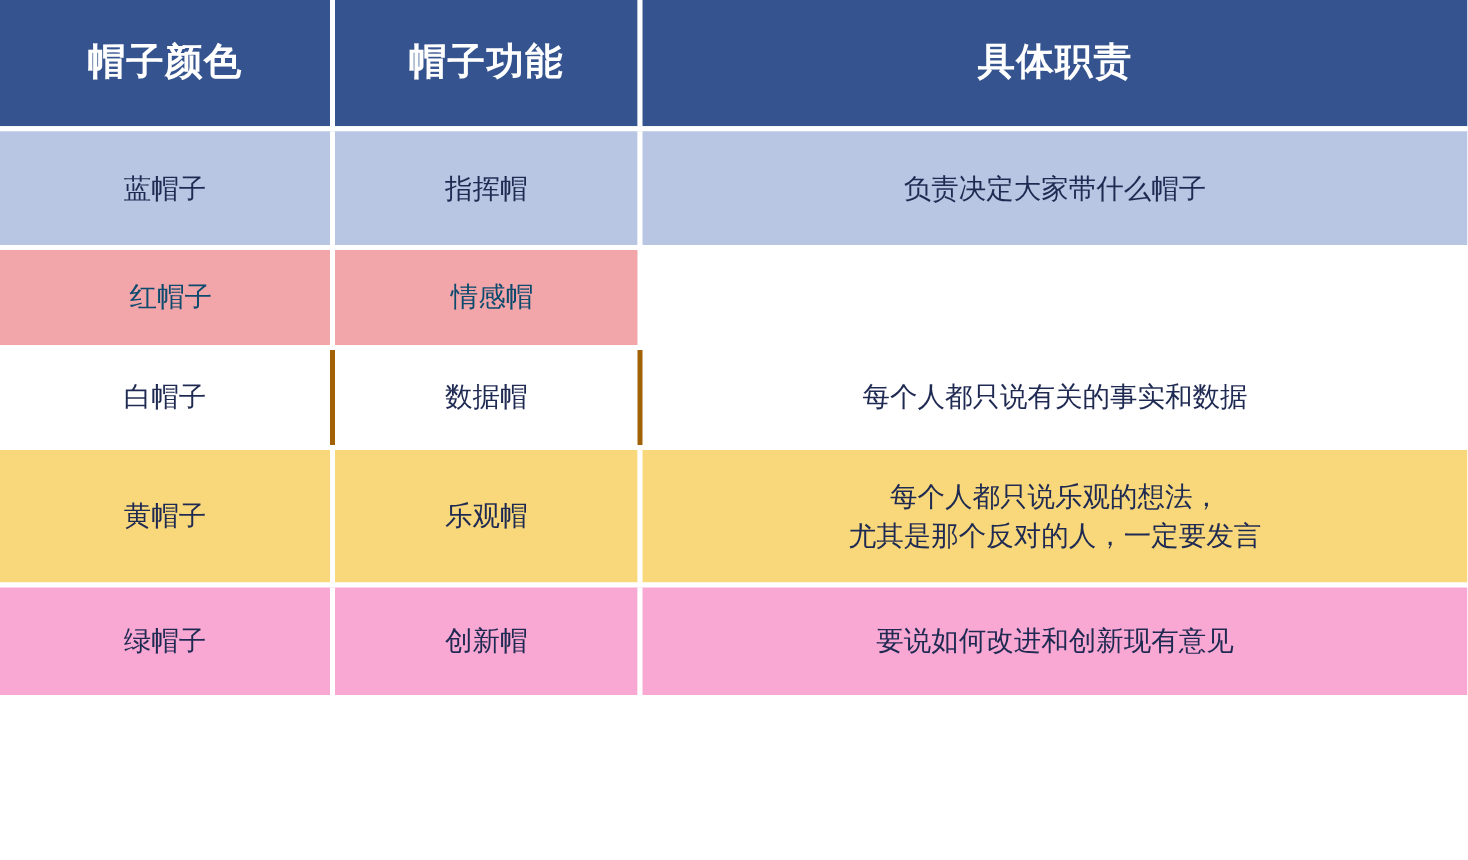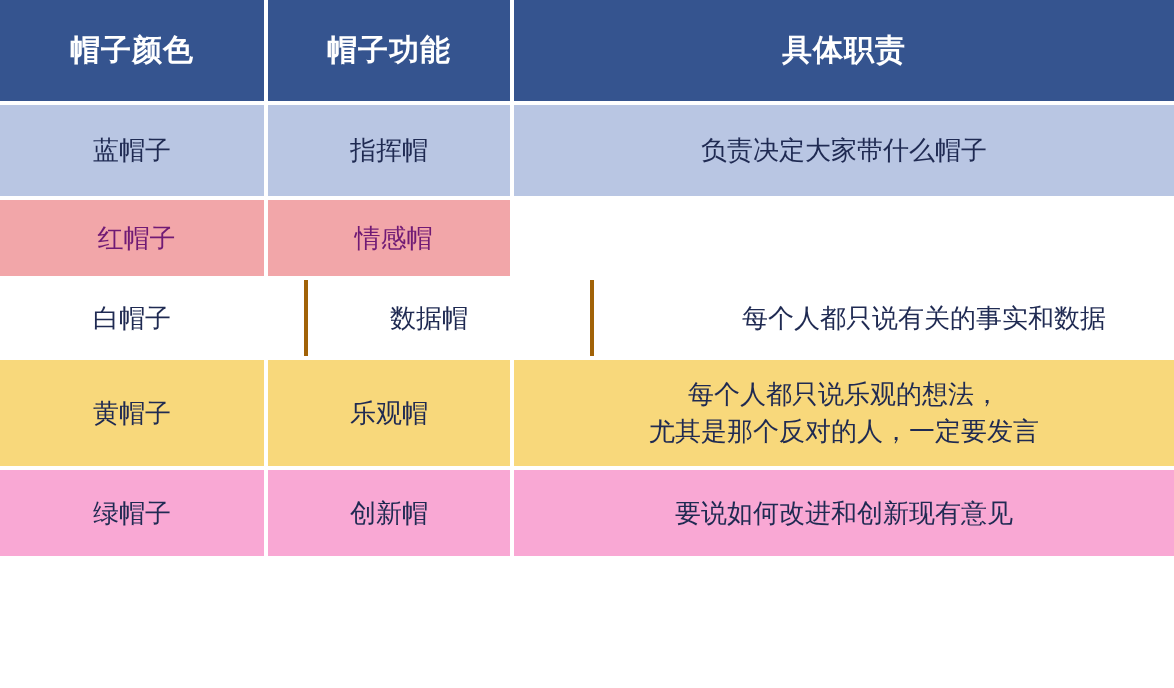--- a/index.html
+++ b/index.html
@@ -49,31 +49,31 @@
   .row-header .cell {
     background: #35548F;
     color: #ffffff;
     font-size: 30px;
     font-weight: bold;
     letter-spacing: 1px;
   }
 
   
   .row-body .cell {
-    font-size: 26px;
+    font-size: 22px;
     font-weight: normal;
   }
 
   .row-blue   { height: 95px; }
   .row-blue .cell   { background: #B9C6E3; color: #1F2A52; }
 
   .row-red    { height: 80px; }
-  .row-red .cell    { background: #F2A6A9; color: #701a75; padding-left: 15px; }
+  .row-red .cell    { background: #F2A6A9; color: #0c4a6e; padding-left: 15px; }
 
-  .row-white  { height: 80px; gap: 40px; }
+  .row-white  { height: 80px; }
   .row-white .cell  { background: #FFFFFF; color: #1F2A52; }
   .row-white .cell + .cell { border-left: 4px solid #a16207; }
 
   .row-yellow { height: 110px; }
   .row-yellow .cell { background: #F8D87B; color: #1F2A52; }
 
   .row-gray   { height: 124px; }
   .row-gray .cell   { background: #808080; color: #FFFFFF; }
 
   .row-green  { height: 90px; }

